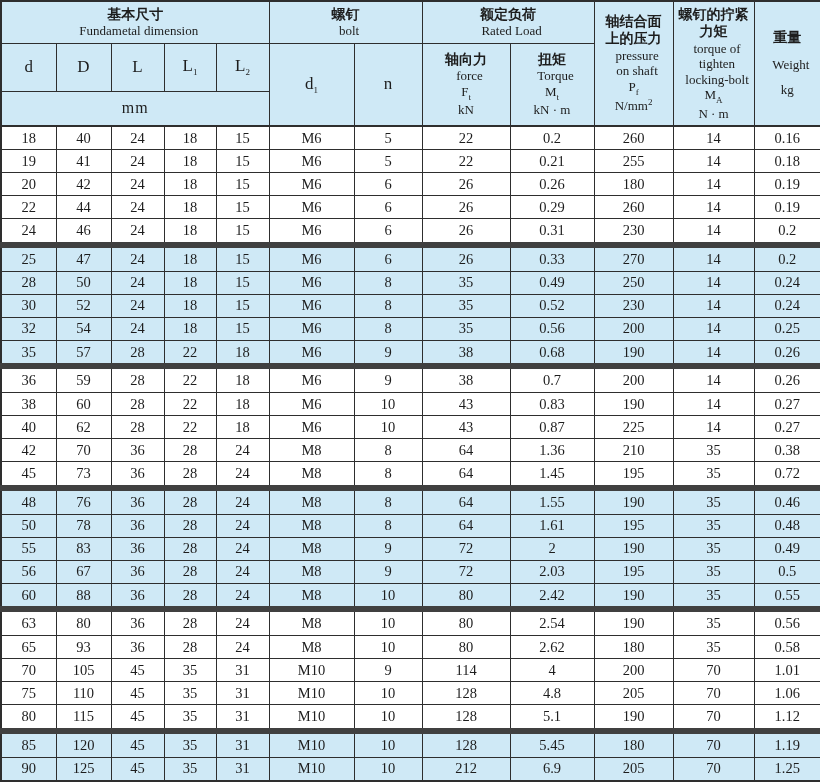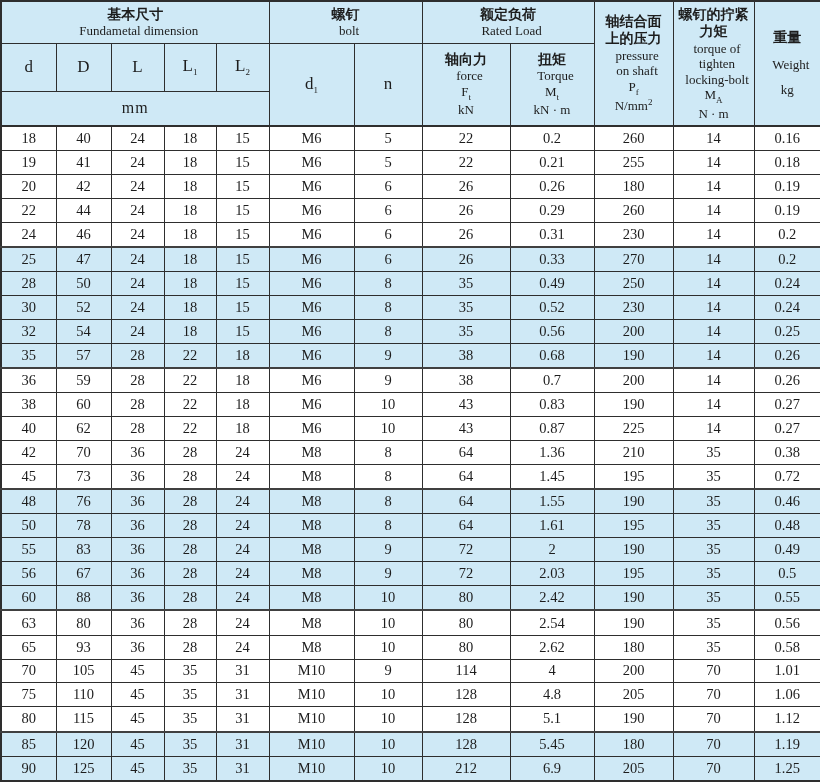--- a/index.html
+++ b/index.html
@@ -35,21 +35,21 @@
   .zh   { font-size: 14px; font-weight: 600; line-height: 1.25; }
   .en   { font-size: 13px; line-height: 1.2; margin-left: 7px; }
   .sym  { font-size: 13px; line-height: 1.2; }
   .unit { font-size: 13px; line-height: 1.2; font-family: Liberation Serif, serif; }
   sub { font-size: 9px; }
   sup { font-size: 9px; }
   tr.h2 th { font-size: 17px; }
   tr.h3 th { font-size: 16px; letter-spacing: 1px; }
   tbody td { font-size: 14.5px; background: #ffffff; }
   tbody tr.band-blue td { background: #cfe9f6; }
-  tbody tr.band-start td { border-top: 2px solid #404040; }
+  tbody tr.band-start td { border-top: 6px solid #404040; }
   tbody tr:first-child td { border-top: 2px solid #2e2e2e; }
   .gap-m { margin-top: 10px; }
 </style>
 </head>
 <body>
 
 <table class="spec">
   <colgroup>
     <col class="c-d">
       <col class="c-D">

